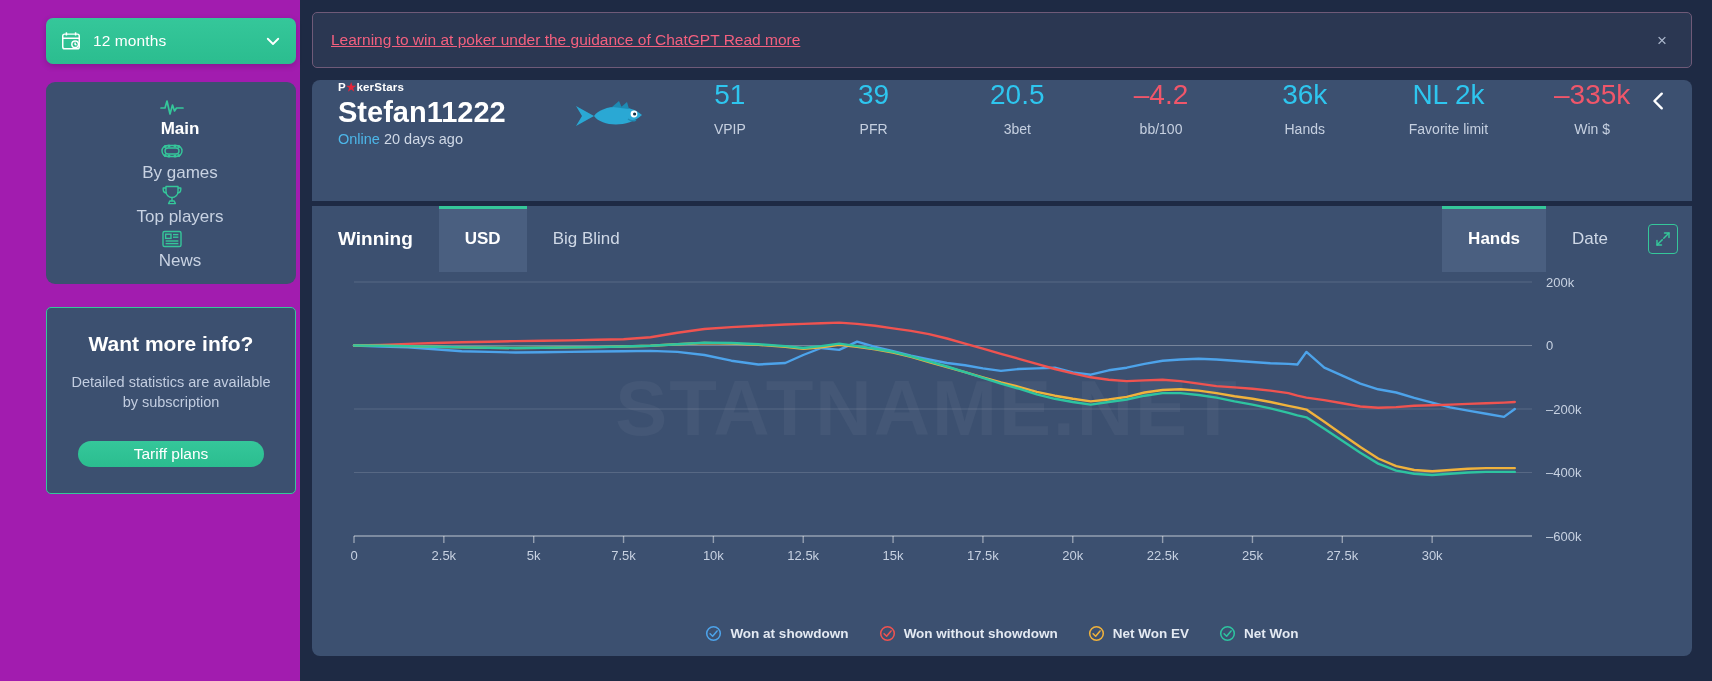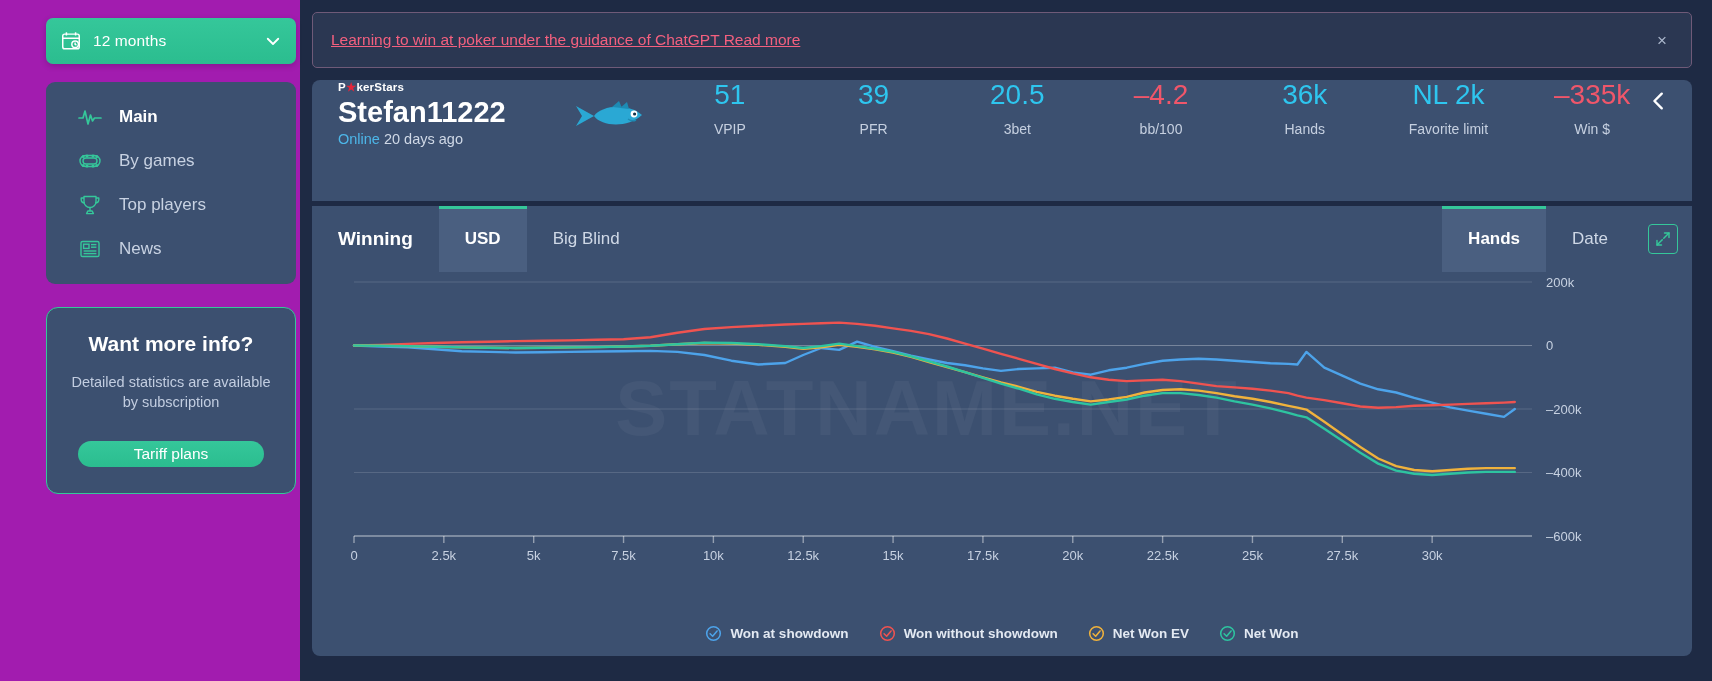--- a/index.html
+++ b/index.html
@@ -36,35 +36,36 @@
   .nav-card {
     margin-top: 18px;
     width: 250px;
     background: #3c5070;
     border-radius: 9px;
     padding: 13px 0 13px 0;
   }
   .nav-item {
     display: flex; align-items: center;
     height: 44px;
-    padding-left: 32px;
+    padding-left: 18px;
     cursor: pointer;
     color: #c8d2e2;
     font-size: 17px;
+    flex-direction: column;
   }
   .nav-item.active { color: #ffffff; font-weight: bold; }
   .nav-item .nico { width: 24px; height: 24px; flex: 0 0 24px; margin-right: 17px; color: #35c79a; }
   .nav-item .nico svg { display: block; }
 
   .promo-card {
     margin-top: 23px;
     width: 250px;
     background: #3c5070;
     border: 1px solid #35c79a;
-    border-radius: 12px;
+    border-radius: 5px;
     padding: 22px 20px 26px 20px;
     text-align: center;
   }
   .promo-title { color: #fff; font-size: 21px; font-weight: bold; line-height: 1.33; }
   .promo-sub { color: #c2cde0; font-size: 14.5px; line-height: 1.38; margin-top: 14px; }
   .promo-btn {
     margin: 29px auto 0 auto;
     display: block;
     width: 186px; height: 26px;
     border: none;

